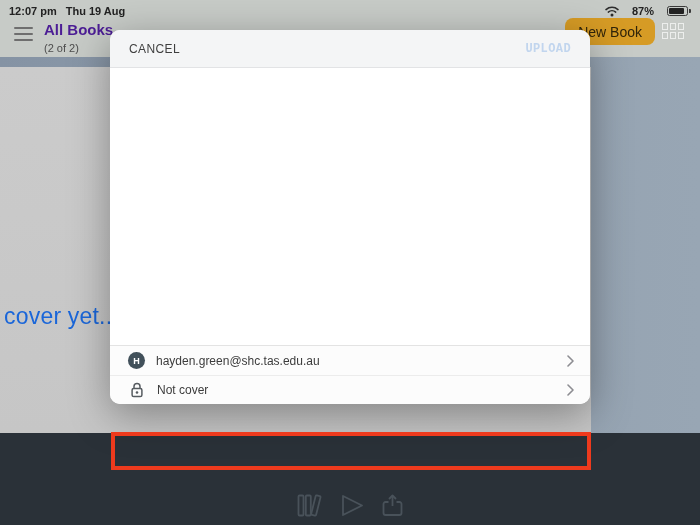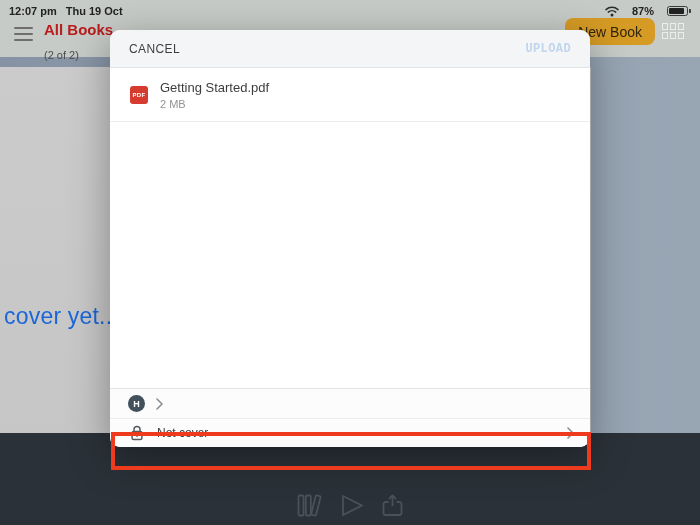--- a/index.html
+++ b/index.html
@@ -28,22 +28,22 @@
     padding: 1px; display: inline-block;
   }
   .battery-fill { height: 100%; width: 87%; background: #222; border-radius: 1px; }
   .battery-nub { width: 2px; height: 4px; background: #3a3a3a; border-radius: 0 1px 1px 0; margin-left: 1px; }
 
   .navbar { position: absolute; left: 0; top: 22px; width: 700px; height: 35px; }
   .menu-btn { position: absolute; left: 14px; top: 5px; width: 19px; height: 14px;
     display: flex; flex-direction: column; justify-content: space-between; cursor: pointer; }
   .menu-btn span { display: block; height: 2px; background: #6e6e6e; border-radius: 1px; }
   .nav-title-block { position: absolute; left: 44px; top: 0; line-height: 1; }
-  .nav-title { font-size: 15px; font-weight: bold; color: #b91c1c; }
-  .nav-subtitle { font-size: 11px; color: #4c4c4c; margin-top: 13px; }
+  .nav-title { font-size: 15px; font-weight: bold; color: #4c1d95; }
+  .nav-subtitle { font-size: 11px; color: #4c4c4c; margin-top: 6px; }
   .new-book-btn {
     position: absolute; right: 45px; top: -4px; height: 27px; padding: 0 13px;
     background: #d69b25; border: none; border-radius: 8px;
     font-family: "Liberation Sans", sans-serif;
     font-size: 14px; color: #30240a; cursor: pointer;
   }
   .grid-btn { position: absolute; right: 14px; top: 1px; width: 24px; height: 17px;
     display: grid; grid-template-columns: repeat(3, 6px); grid-template-rows: repeat(2, 7px);
     gap: 2px; cursor: pointer; }
   .grid-btn i { border: 1.5px solid #eceeec; display: block; }
@@ -64,21 +64,21 @@
     background: #2a3138;
   }
   .toolbar-icons {
     position: absolute; left: 50%; transform: translateX(-50%); top: 61px;
     display: flex; gap: 17px; align-items: center;
   }
   .tool-btn { background: none; border: none; padding: 0; cursor: pointer; line-height: 0; }
 
   
   .modal {
-    position: absolute; left: 110px; top: 30px; width: 480px; height: 417px;
+    position: absolute; left: 110px; top: 30px; width: 480px; height: 374px;
     background: #ffffff; border-radius: 10px;
     box-shadow: 0 10px 40px rgba(0,0,0,0.35);
     display: flex; flex-direction: column; overflow: hidden;
     z-index: 5;
   }
   .sheet-header {
     height: 38px; flex: 0 0 38px; background: #f4f5f6;
     border-bottom: 1px solid #e2e3e5;
     display: flex; align-items: center; justify-content: space-between;
     padding: 0 19px;
@@ -160,21 +160,21 @@
           <path d="M7 5 L10.5 1.5 L14 5"></path>
         </svg>
       </button>
     </div>
   </div>
 
   <div class="topbars">
     <div class="statusbar">
       <div class="status-left">
         <span>12:07 pm</span>
-        <span>Thu 19 Oct</span>
+        <span>Thu 19 Aug</span>
       </div>
       <div class="status-right">
         <span style="line-height:0;">
           <svg width="14" height="11" viewBox="0 0 14 11" fill="none">
             <path d="M1 3.6 A9 9 0 0 1 13 3.6" stroke="#2c2c2c" stroke-width="1.5" stroke-linecap="round"></path>
             <path d="M3.3 6.1 A5.6 5.6 0 0 1 10.7 6.1" stroke="#2c2c2c" stroke-width="1.5" stroke-linecap="round"></path>
             <circle cx="7" cy="8.9" r="1.5" fill="#2c2c2c"></circle>
           </svg>
         </span>
         <span>87%</span>
@@ -208,34 +208,26 @@
       </div>
     </div>
   </div>
 
   <div class="modal">
     <div class="sheet-header">
       <button class="cancel-btn">CANCEL</button>
       <button class="upload-btn">UPLOAD</button>
     </div>
 
-    <div class="file-row">
-      <div class="pdf-badge">
-        <span>PDF</span>
-      </div>
-      <div>
-        <div class="file-name">Getting Started.pdf</div>
-        <div class="file-size">2 MB</div>
-      </div>
-    </div>
 
     <div class="sheet-spacer"></div>
 
     <div class="sheet-row row-account">
       <div class="avatar">H</div>
+      <div class="row-label">hayden.green@shc.tas.edu.au</div>
       <span class="chevron">
         <svg width="7" height="12" viewBox="0 0 7 12" fill="none">
             <path d="M1 1 L6 6 L1 11" stroke="#8d8d92" stroke-width="1.6" stroke-linecap="round" stroke-linejoin="round"></path>
           </svg>
       </span>
     </div>
 
 
     <div class="sheet-row row-shared">
       <span class="row-icon">

